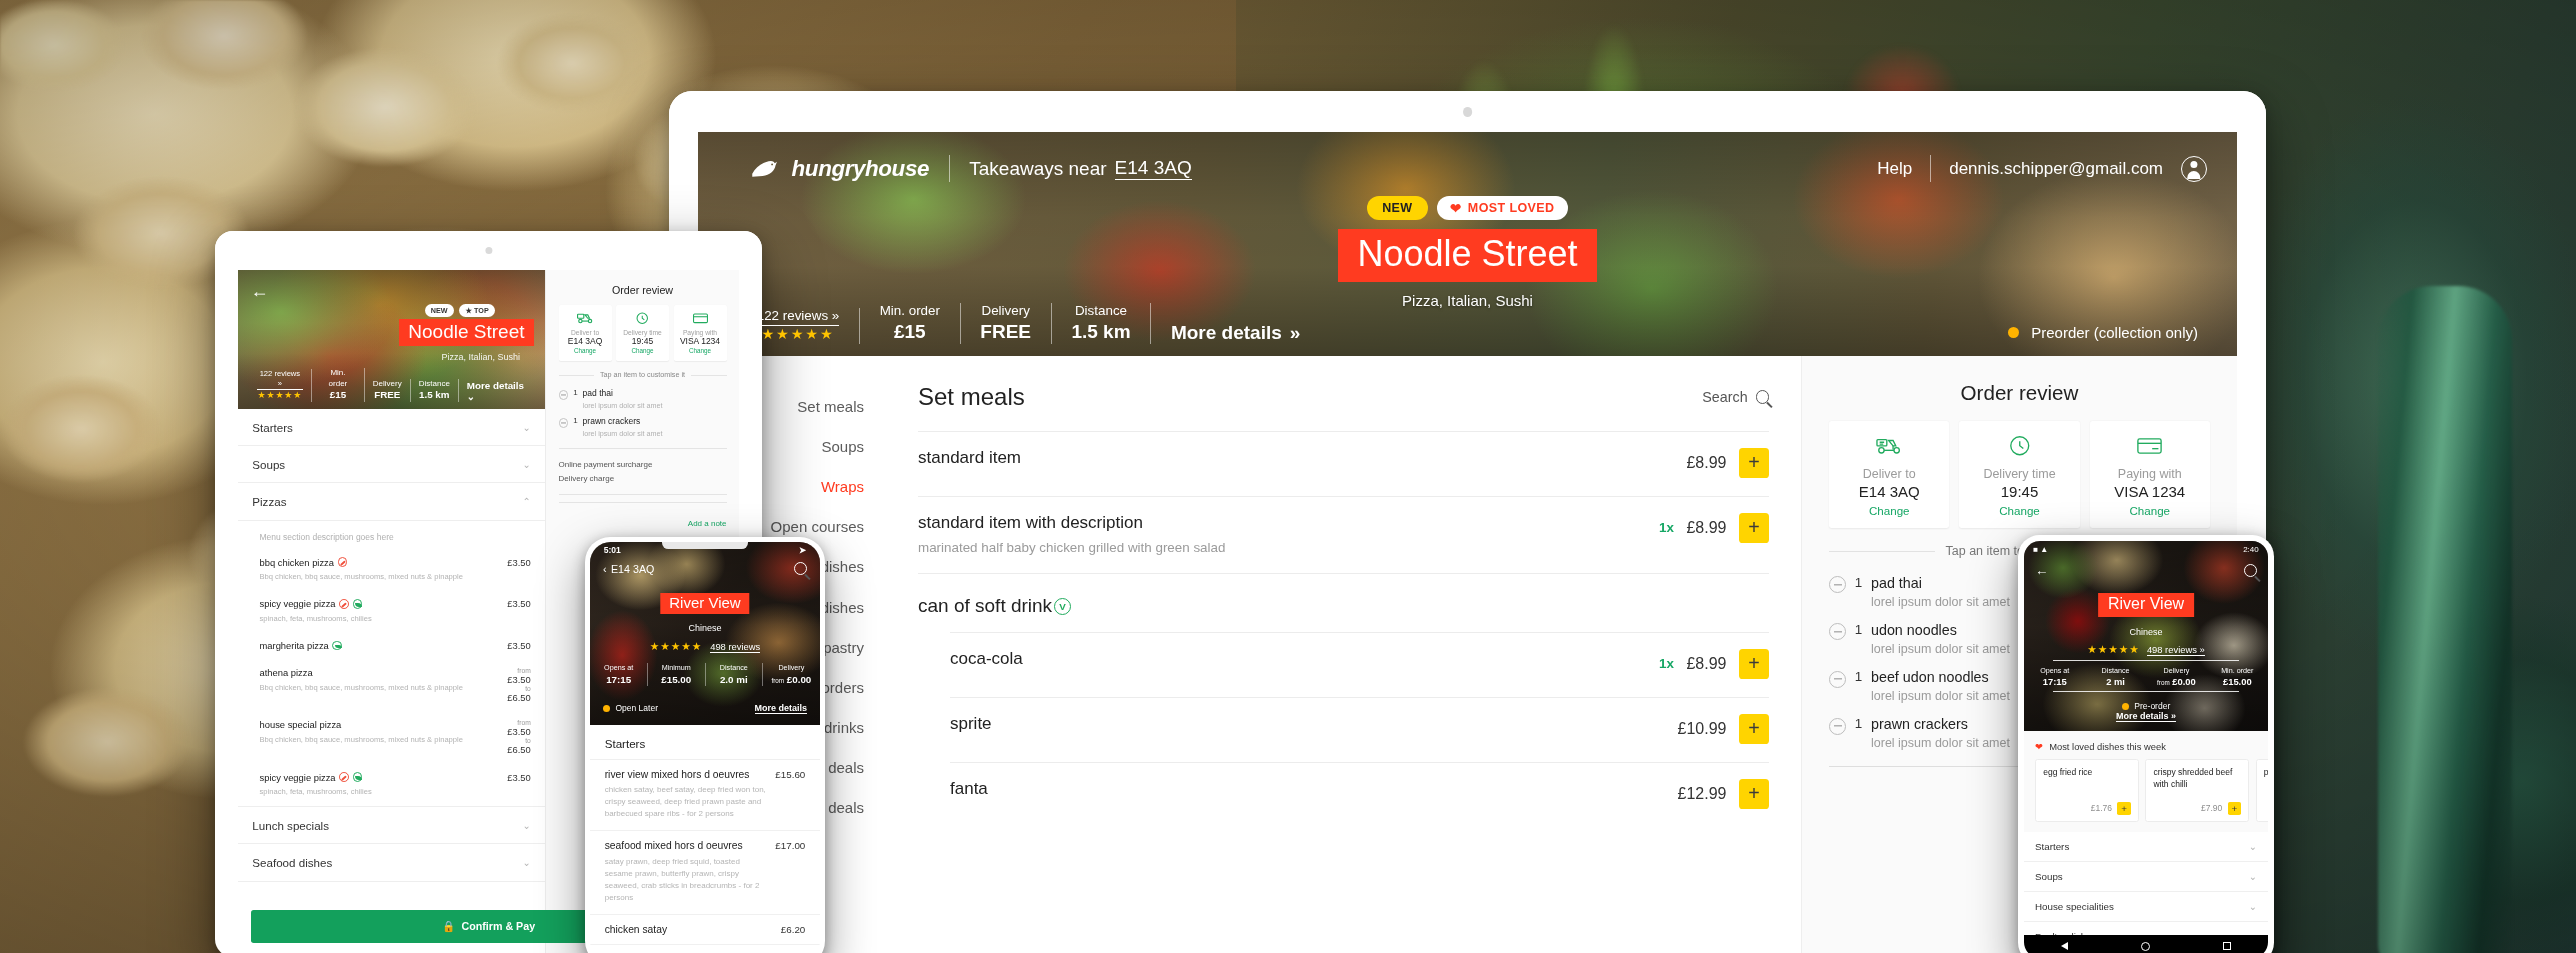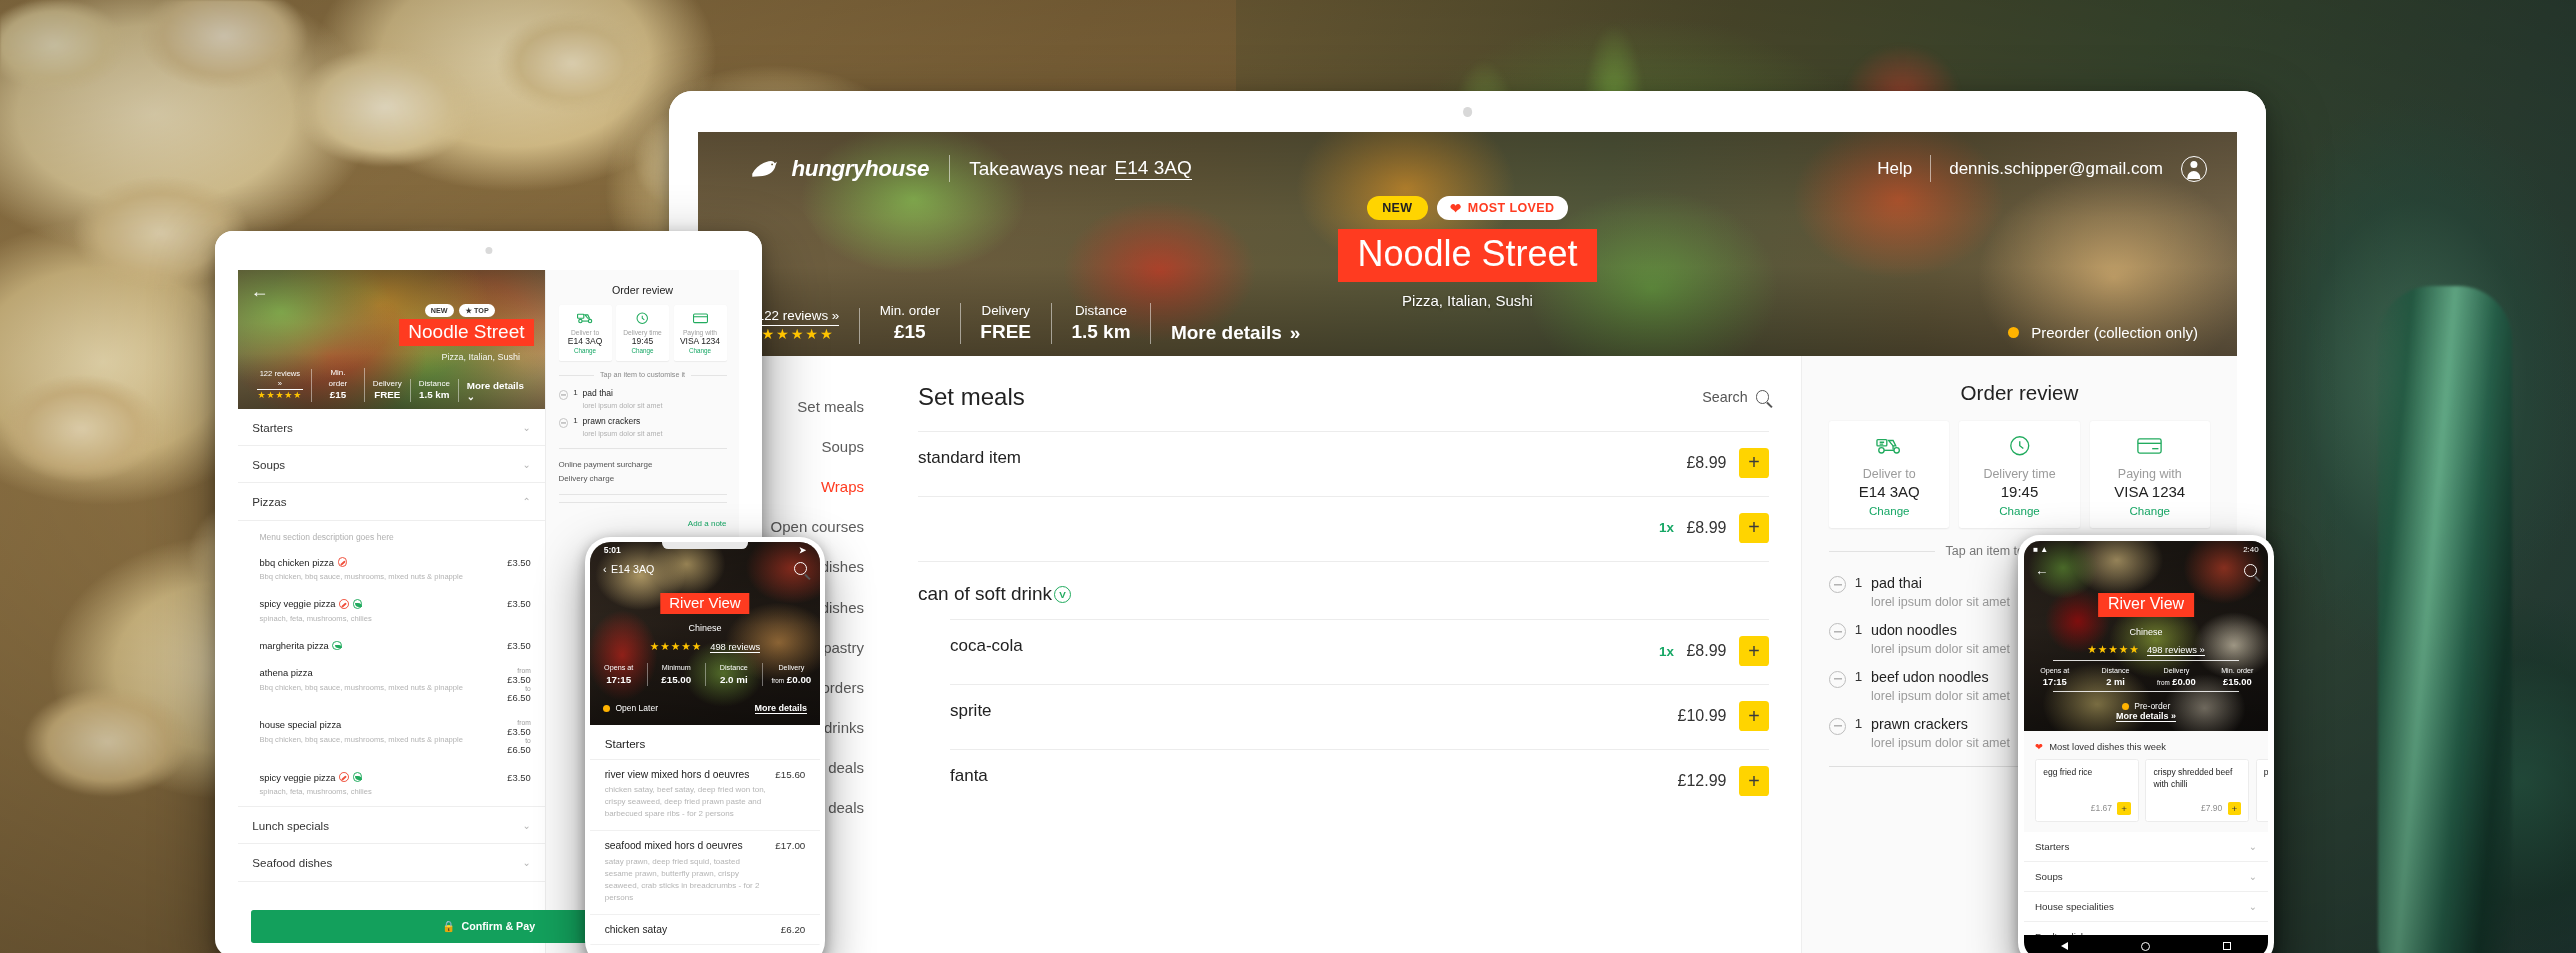--- a/index.html
+++ b/index.html
@@ -441,20 +441,24 @@
           <div>
             <div class="m-name">standard item</div>
           </div>
           <div class="m-right">
             <span class="m-price">£8.99</span>
             <button class="plusbtn">+</button>
           </div>
         </div>
 
         <div class="mrow">
+          <div>
+            <div class="m-name">standard item with description</div>
+            <div class="m-desc">marinated half baby chicken grilled with green salad</div>
+          </div>
           <div class="m-right">
             <span class="m-qty">1x</span>
             <span class="m-price">£8.99</span>
             <button class="plusbtn">+</button>
           </div>
         </div>
 
         <div class="grp-head" style="border-top:0.9px solid #ececec;">
           <span>can of soft drink</span>
           <span class="vbadge">V</span>
@@ -910,21 +914,21 @@
     </div>
 
     <div class="and-loved">
       <span style="color:#ff3b20">❤</span>
       <span>Most loved dishes this week</span>
     </div>
     <div class="and-cards">
       <div class="and-card">
         <div class="and-cn">egg fried rice</div>
         <div class="and-crow">
-          <span class="and-cp">£1.67</span>
+          <span class="and-cp">£1.76</span>
           <span class="and-plus">+</span>
         </div>
       </div>
       <div class="and-card">
         <div class="and-cn">crispy shredded beef with chilli</div>
         <div class="and-crow">
           <span class="and-cp">£7.90</span>
           <span class="and-plus">+</span>
         </div>
       </div>

